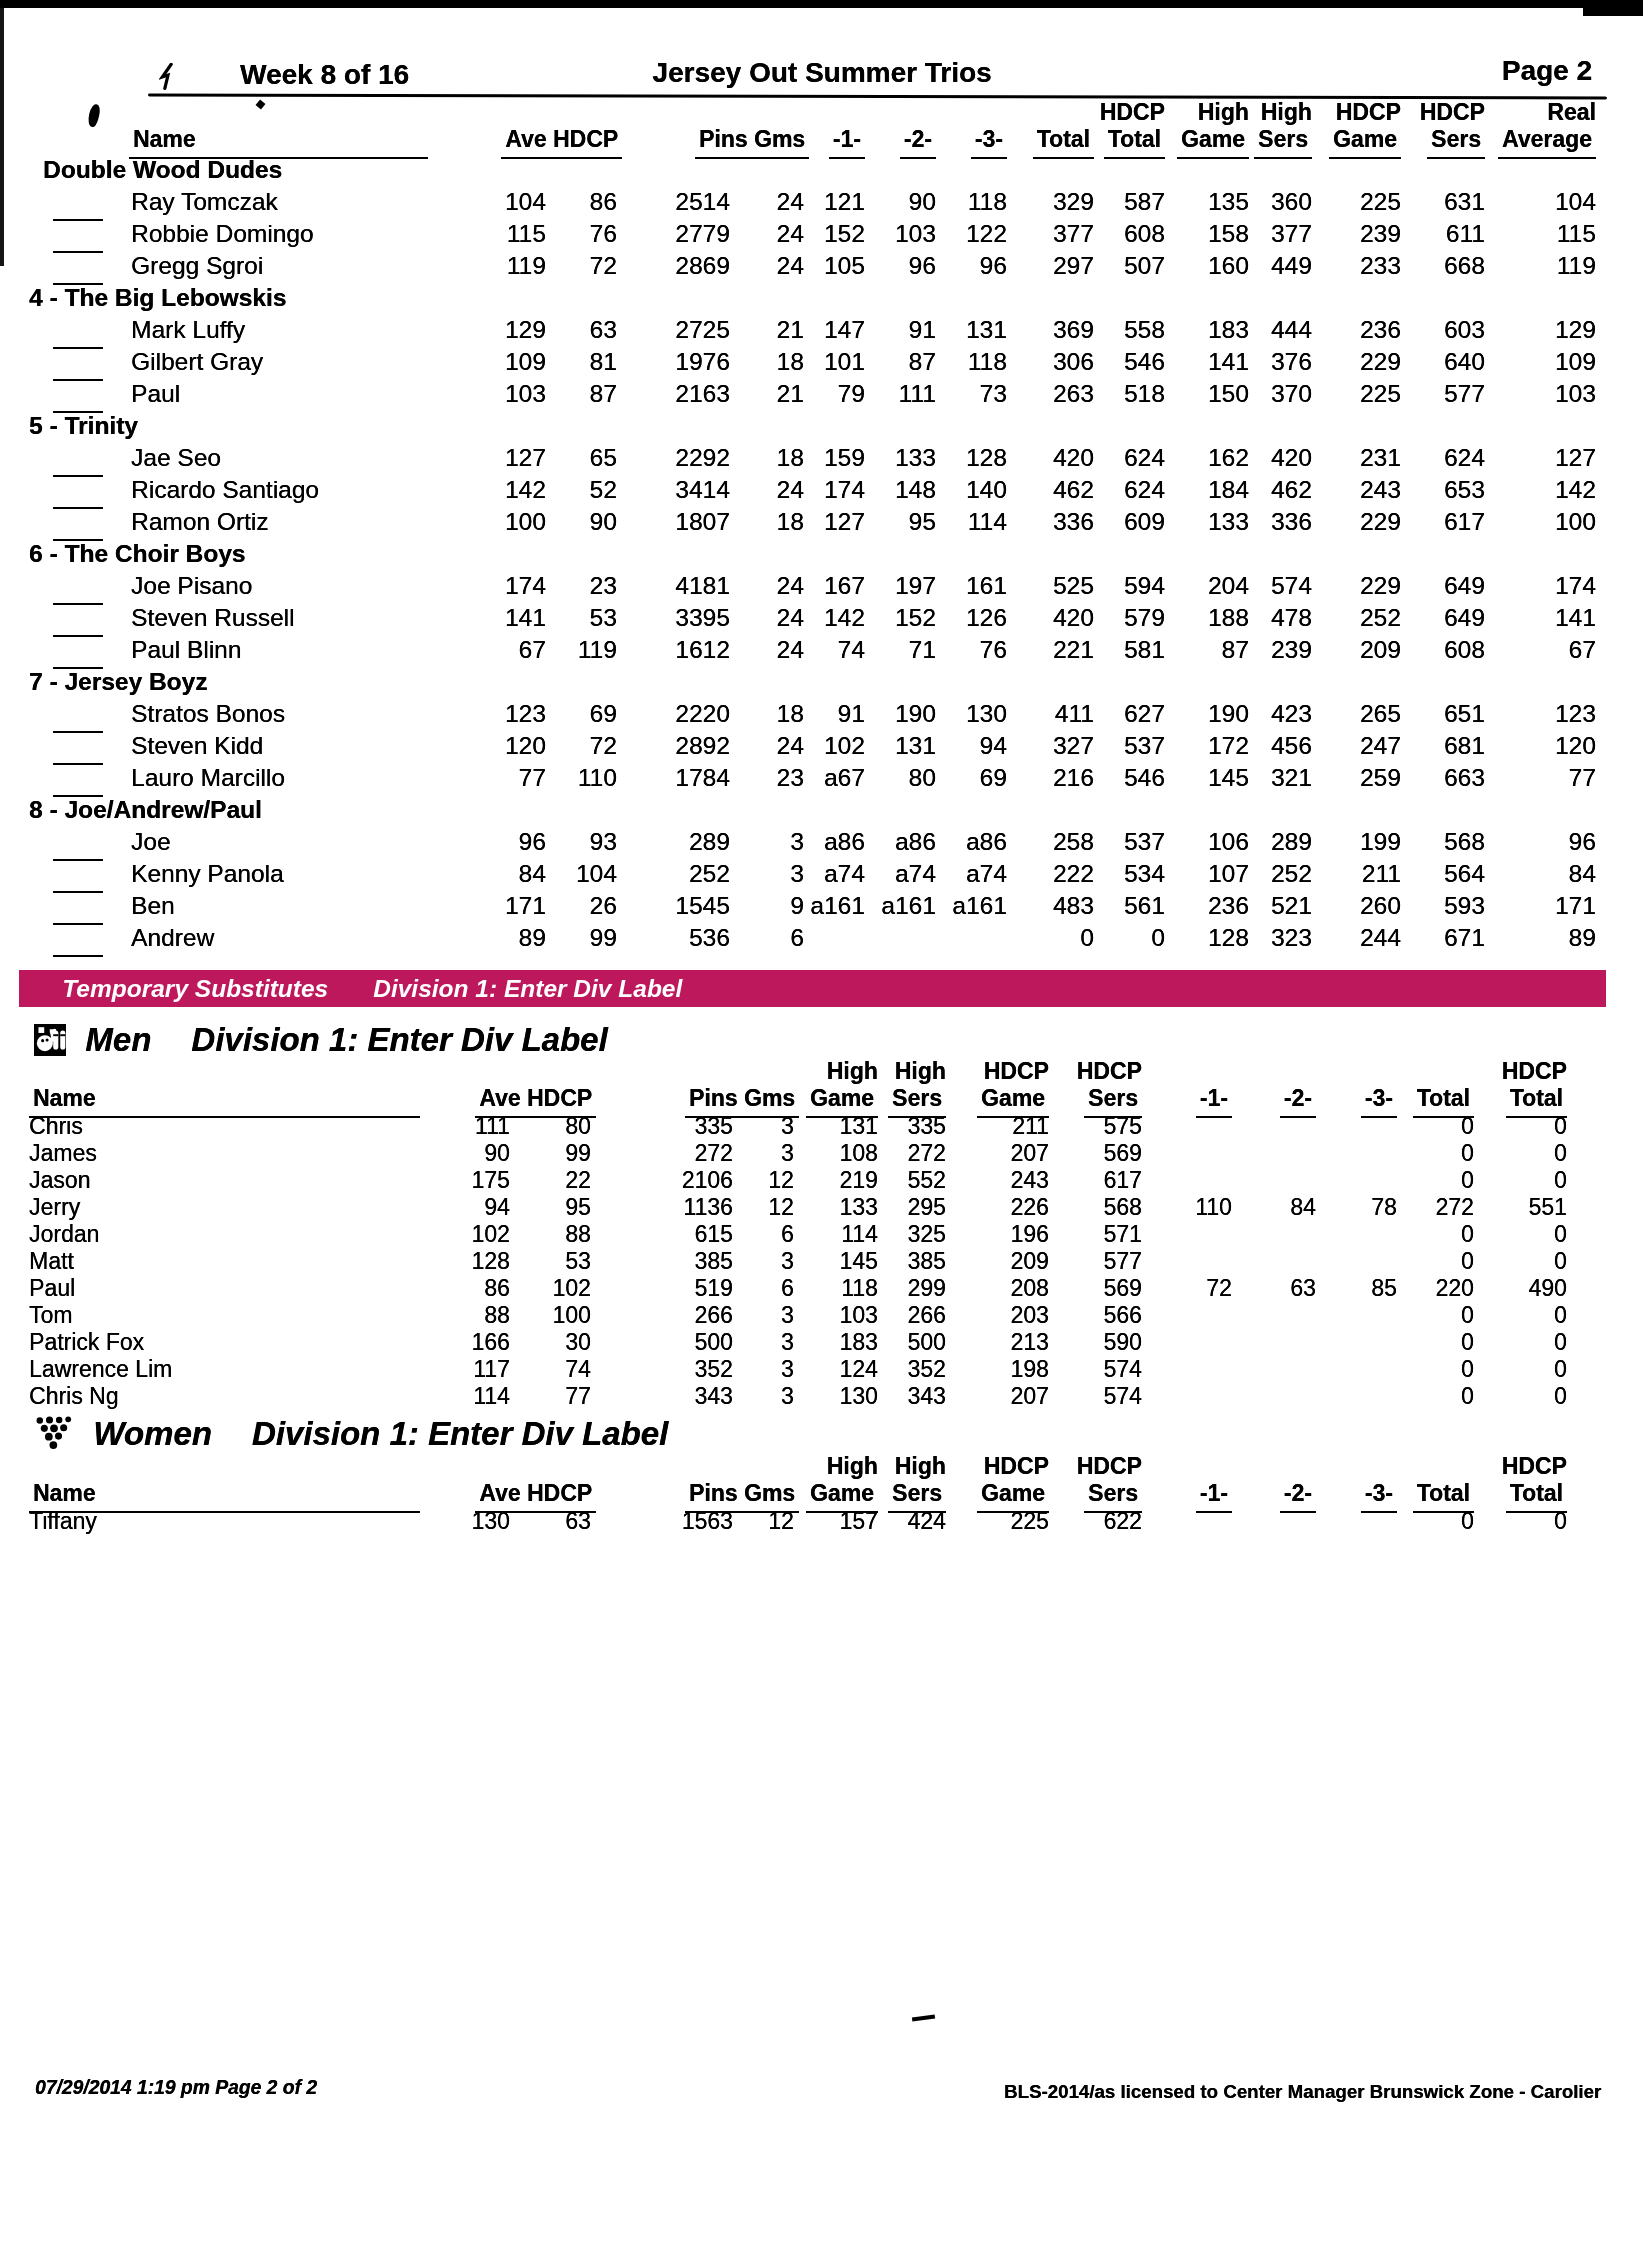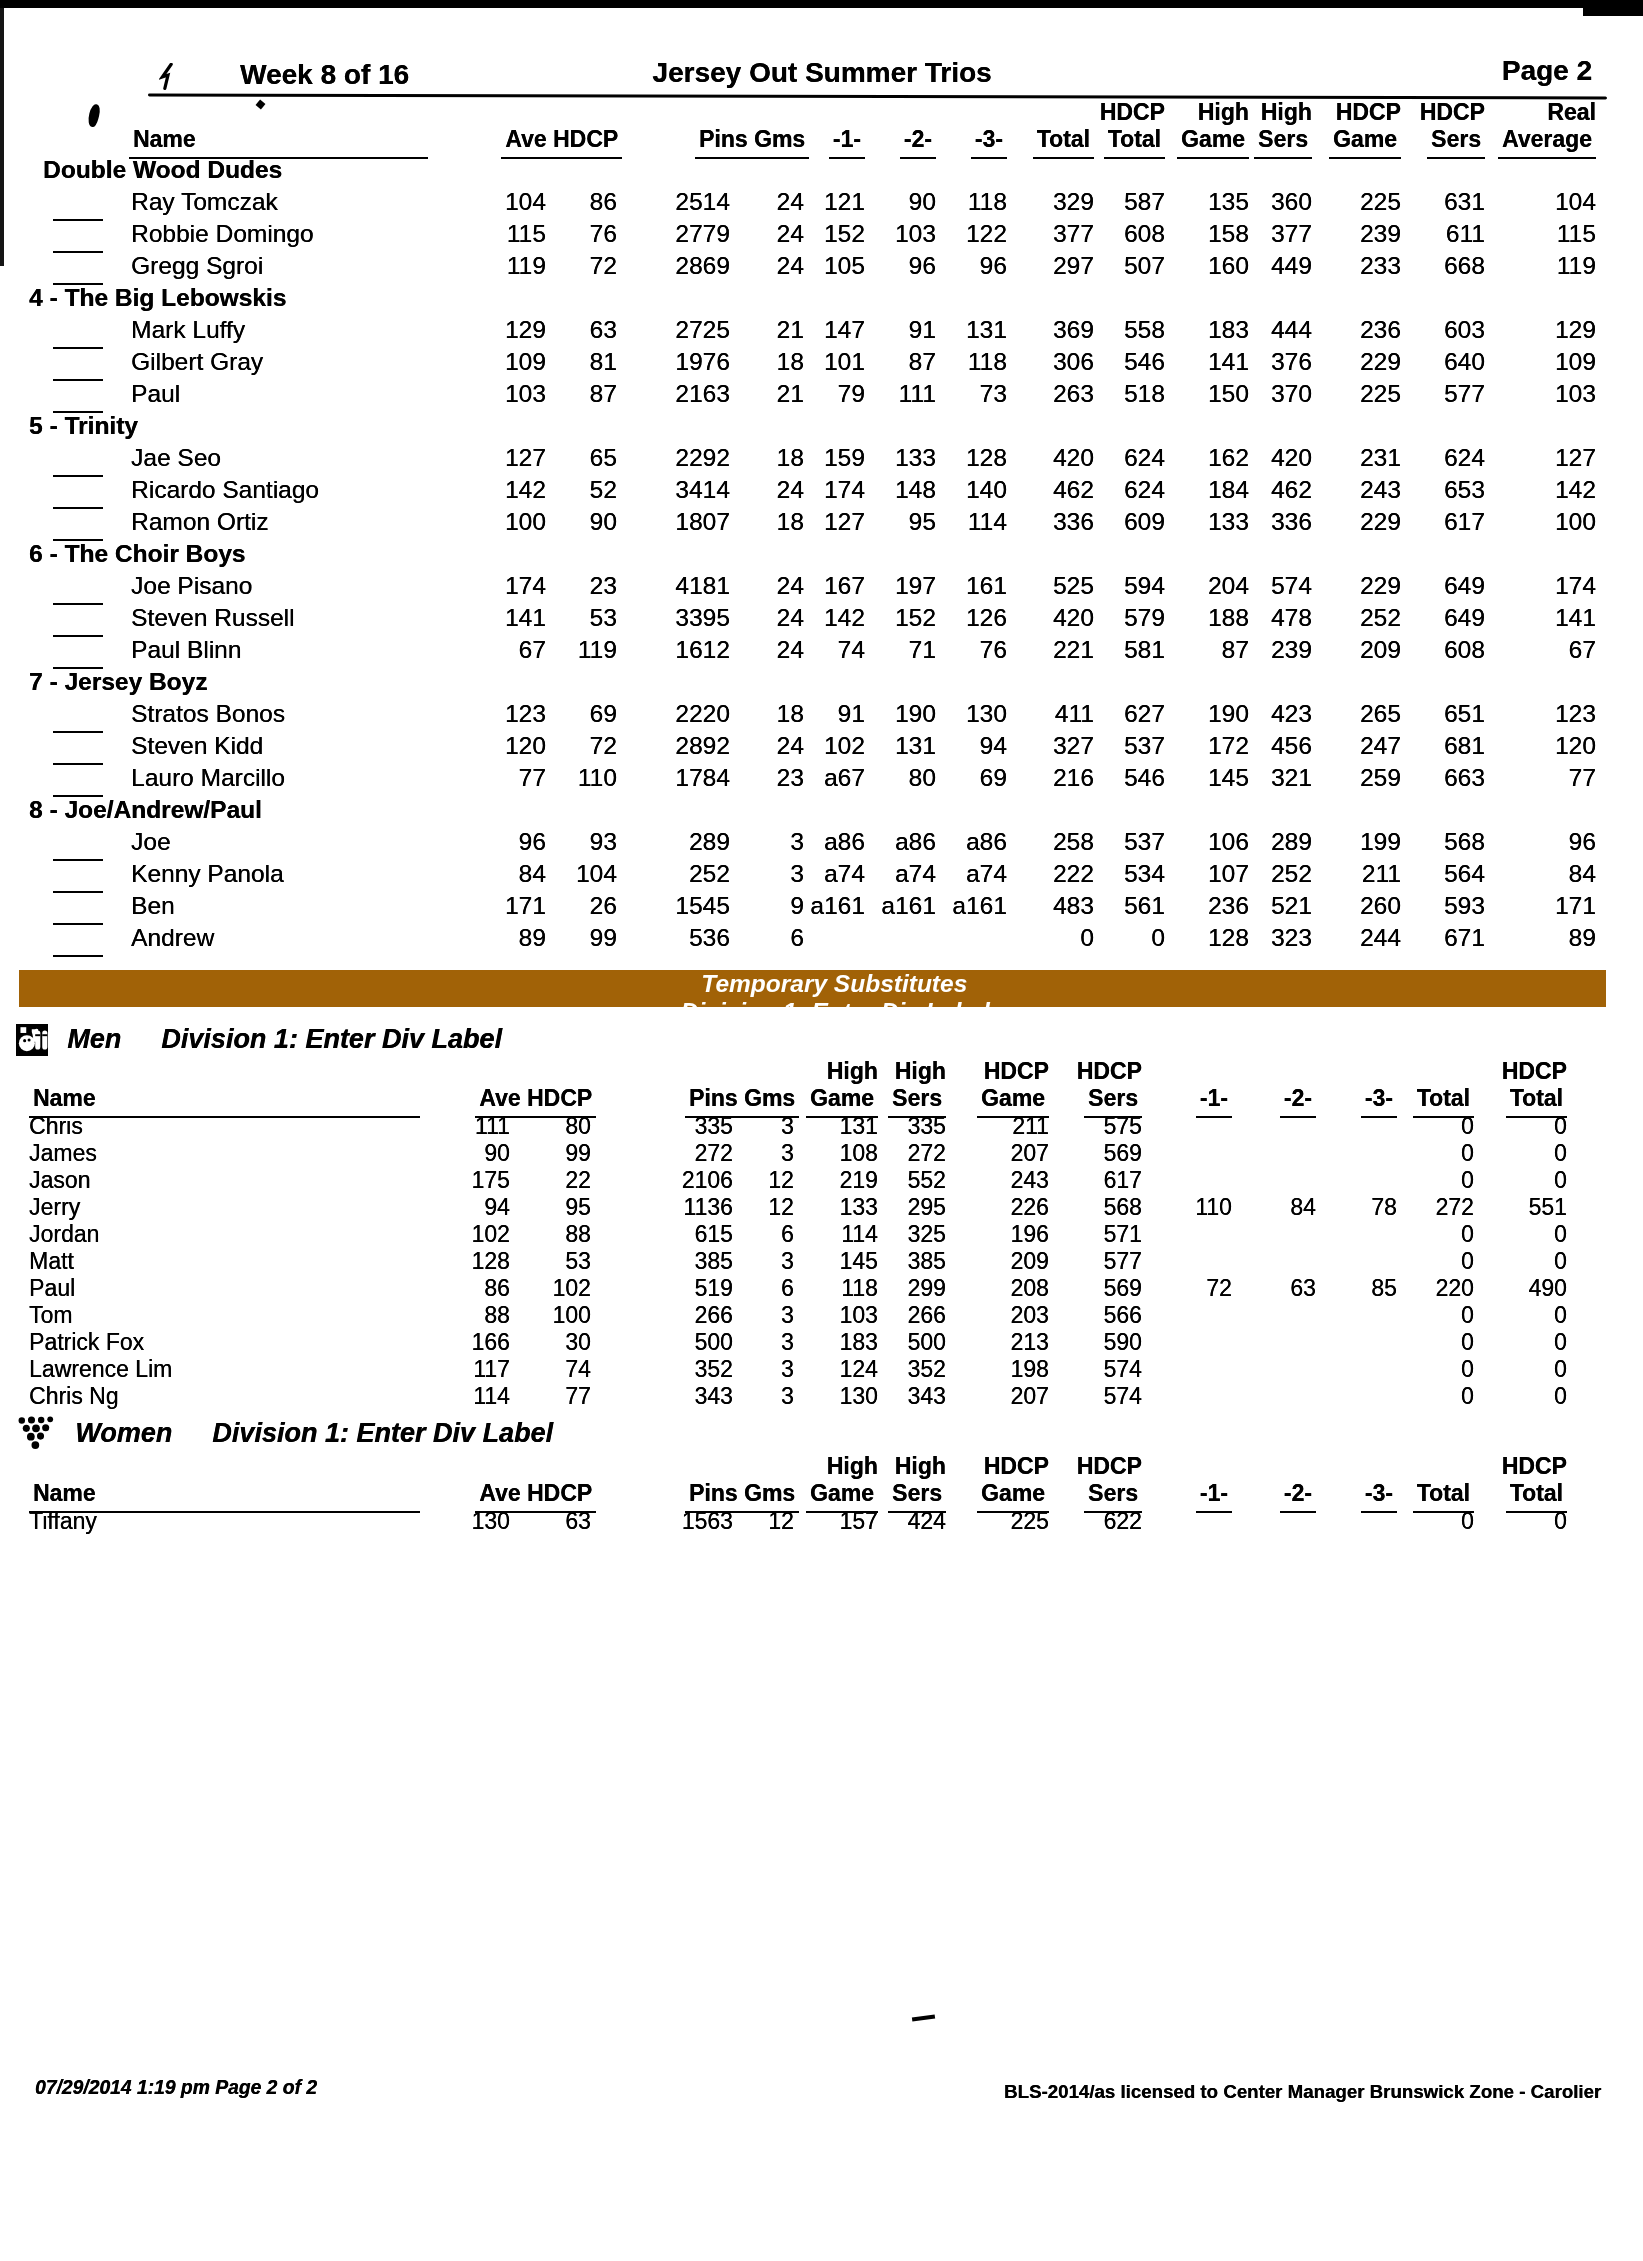--- a/index.html
+++ b/index.html
@@ -35,27 +35,27 @@
   .hname{padding-left:26px;}
   .hname span{width:calc(100% - 34px);}
   .hgroup{text-align:right;}
   .bname{padding-left:28px;}
   .team-name{font-weight:700;grid-column:1 / -1;}
   .team-first{padding-left:14px;}
   .mark{position:relative;height:100%;}
   .markline{position:absolute;left:24px;bottom:-3.2px;width:50px;height:2.6px;background:#000;}
 
   
-  .sub-bar{position:absolute;left:19.3px;top:970px;width:1587px;height:37px;background:#a16207;color:#fff;
-    display:flex;align-items:center;font-size:24.5px;font-style:italic;font-weight:700;text-shadow:none;flex-direction:column;}
+  .sub-bar{position:absolute;left:19.3px;top:970px;width:1587px;height:37px;background:#be185d;color:#fff;
+    display:flex;align-items:center;font-size:24.5px;font-style:italic;font-weight:700;text-shadow:none;}
   .sub-bar .b1{margin-left:43px;}
   .sub-bar .b2{margin-left:45px;}
 
   
-  .section-title{position:absolute;left:16px;height:35px;display:flex;align-items:center;font-size:27px;font-style:italic;font-weight:700;}
+  .section-title{position:absolute;left:34px;height:35px;display:flex;align-items:center;font-size:33px;font-style:italic;font-weight:700;}
   .section-title .st-name{margin-left:19.3px;}
   .section-title .st-div{margin-left:40px;}
   .men-title{top:1022px;}
   .women-title{top:1416px;}
 
   
   .sub-table{position:absolute;left:29px;width:1544px;}
   .men-table{top:1057px;}
   .women-table{top:1452px;}
   .st-row{display:grid;grid-template-columns:422px 64px 81px 142px 61px 84px 68px 103px 93px 90px 84px 81px 77px 93px;align-items:center;height:27px;font-size:23px;}

